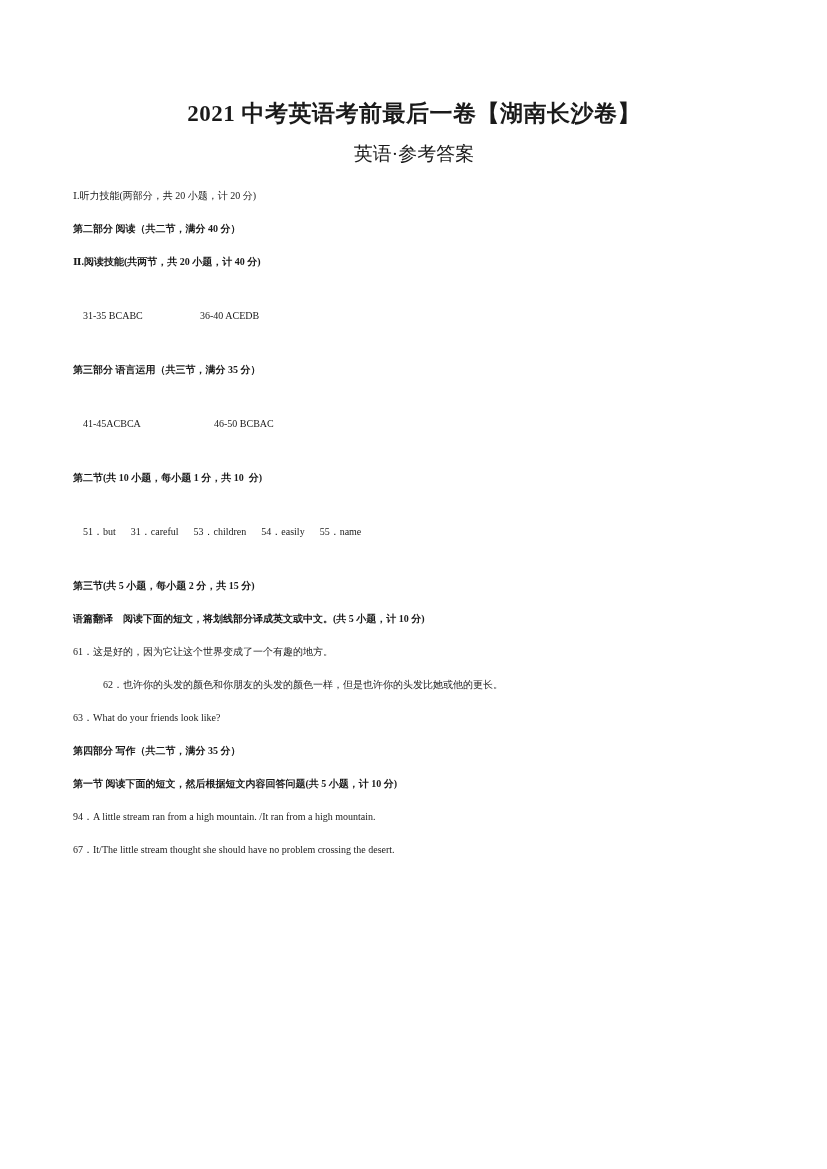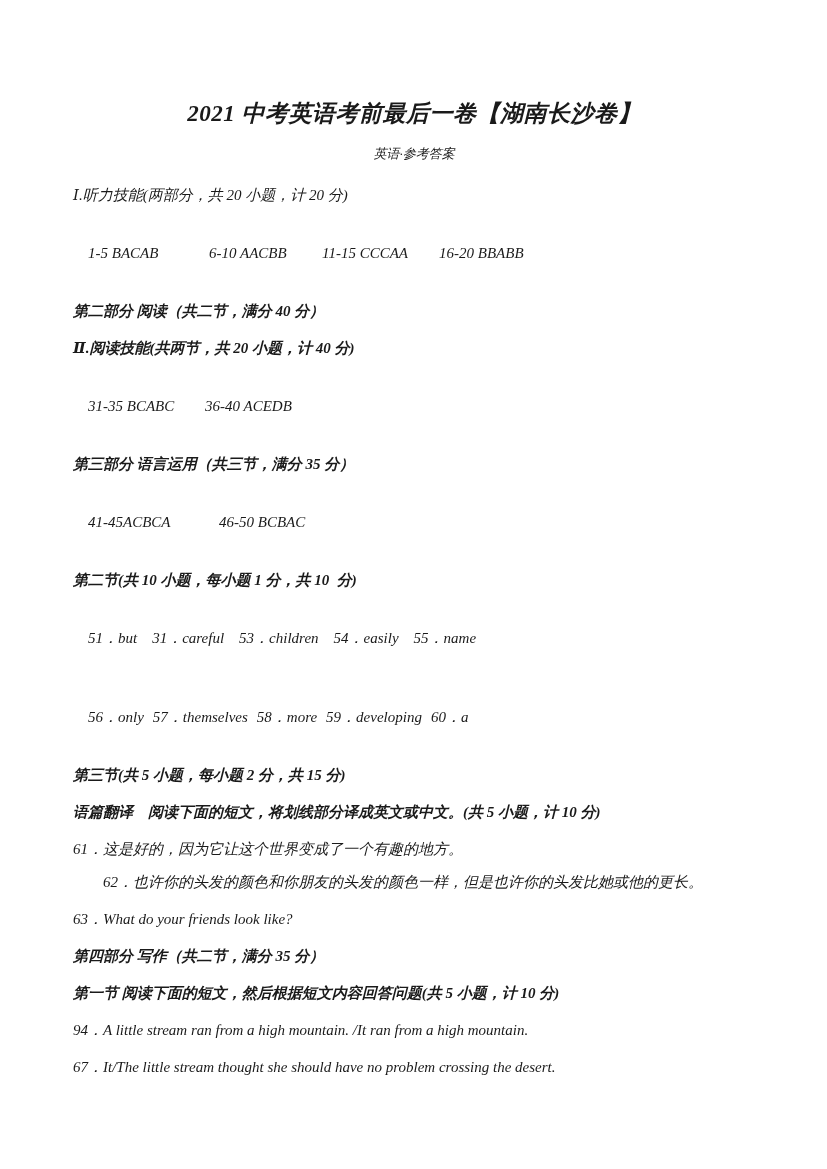--- a/index.html
+++ b/index.html
@@ -12,41 +12,40 @@
     height: 1169px;
     font-family: "Liberation Serif", "DejaVu Serif", serif;
     color: #1a1a1a;
     overflow: hidden;
   }
   .page {
     box-sizing: border-box;
     width: 827px;
     height: 889px;
     padding: 99px 72px 11px 73px;
-    font-style: italic;
   }
   .title {
     text-align: center;
     font-size: 23px;
     font-weight: bold;
     line-height: 30px;
     margin: 0 0 13px 0;
     letter-spacing: 0.5px;
   }
   .subtitle {
     text-align: center;
-    font-size: 13px;
+    font-size: 19px;
     font-weight: normal;
     line-height: 24px;
     margin: 0 0 19px 0;
   }
   .line {
-    font-size: 15px;
+    font-size: 10px;
     line-height: 21px;
-    margin: 16px 0 12px 0;
+    margin: 4px 0 12px 0;
     white-space: pre-wrap;
   }
   .bold { font-weight: bold; }
   .center { text-align: left; }
   .indent { padding-left: 30px; }
   .mt-extra { margin-top: 7px; }
   .tabrow span { display: inline-block; }
   .t121 { width: 121px; }
   .t113 { width: 113px; }
   .t117 { width: 117px; }
@@ -57,23 +56,20 @@
 </head>
 <body>
 
 <div class="page">
 
   <h1 class="title">2021 中考英语考前最后一卷【湖南长沙卷】</h1>
   <h2 class="subtitle">英语·参考答案</h2>
 
   <div class="line">Ⅰ.听力技能(两部分，共 20 小题，计 20 分)</div>
 
-  <div class="line tabrow">
-    <span class="t121">1-5 BACAB</span><span class="t113">6-10 AACBB</span><span class="t117">11-15 CCCAA</span><span>16-20 BBABB</span>
-  </div>
 
   <div class="line bold center">第二部分 阅读（共二节，满分 40 分）</div>
 
   <div class="line bold">Ⅱ.阅读技能(共两节，共 20 小题，计 40 分)</div>
 
 
   <div class="line tabrow">
     <span class="t117">31-35 BCABC</span><span>36-40 ACEDB</span>
   </div>
 
@@ -83,23 +79,20 @@
   <div class="line tabrow">
     <span class="t131">41-45ACBCA</span><span>46-50 BCBAC</span>
   </div>
 
   <div class="line bold">第二节(共 10 小题，每小题 1 分，共 10  分)</div>
 
   <div class="line wordrow">
     <span>51．but</span><span>31．careful</span><span>53．children</span><span>54．easily</span><span>55．name</span>
   </div>
 
-  <div class="line wordrow2">
-    <span>56．only</span><span>57．themselves</span><span>58．more</span><span>59．developing</span><span>60．a</span>
-  </div>
 
   <div class="line bold">第三节(共 5 小题，每小题 2 分，共 15 分)</div>
 
   <div class="line bold">语篇翻译　阅读下面的短文，将划线部分译成英文或中文。(共 5 小题，计 10 分)</div>
 
   <div class="line">61．这是好的，因为它让这个世界变成了一个有趣的地方。</div>
   <div class="line indent mt-extra">62．也许你的头发的颜色和你朋友的头发的颜色一样，但是也许你的头发比她或他的更长。</div>
   <div class="line">63．What do your friends look like?</div>
 
   <div class="line bold center">第四部分 写作（共二节，满分 35 分）</div>

